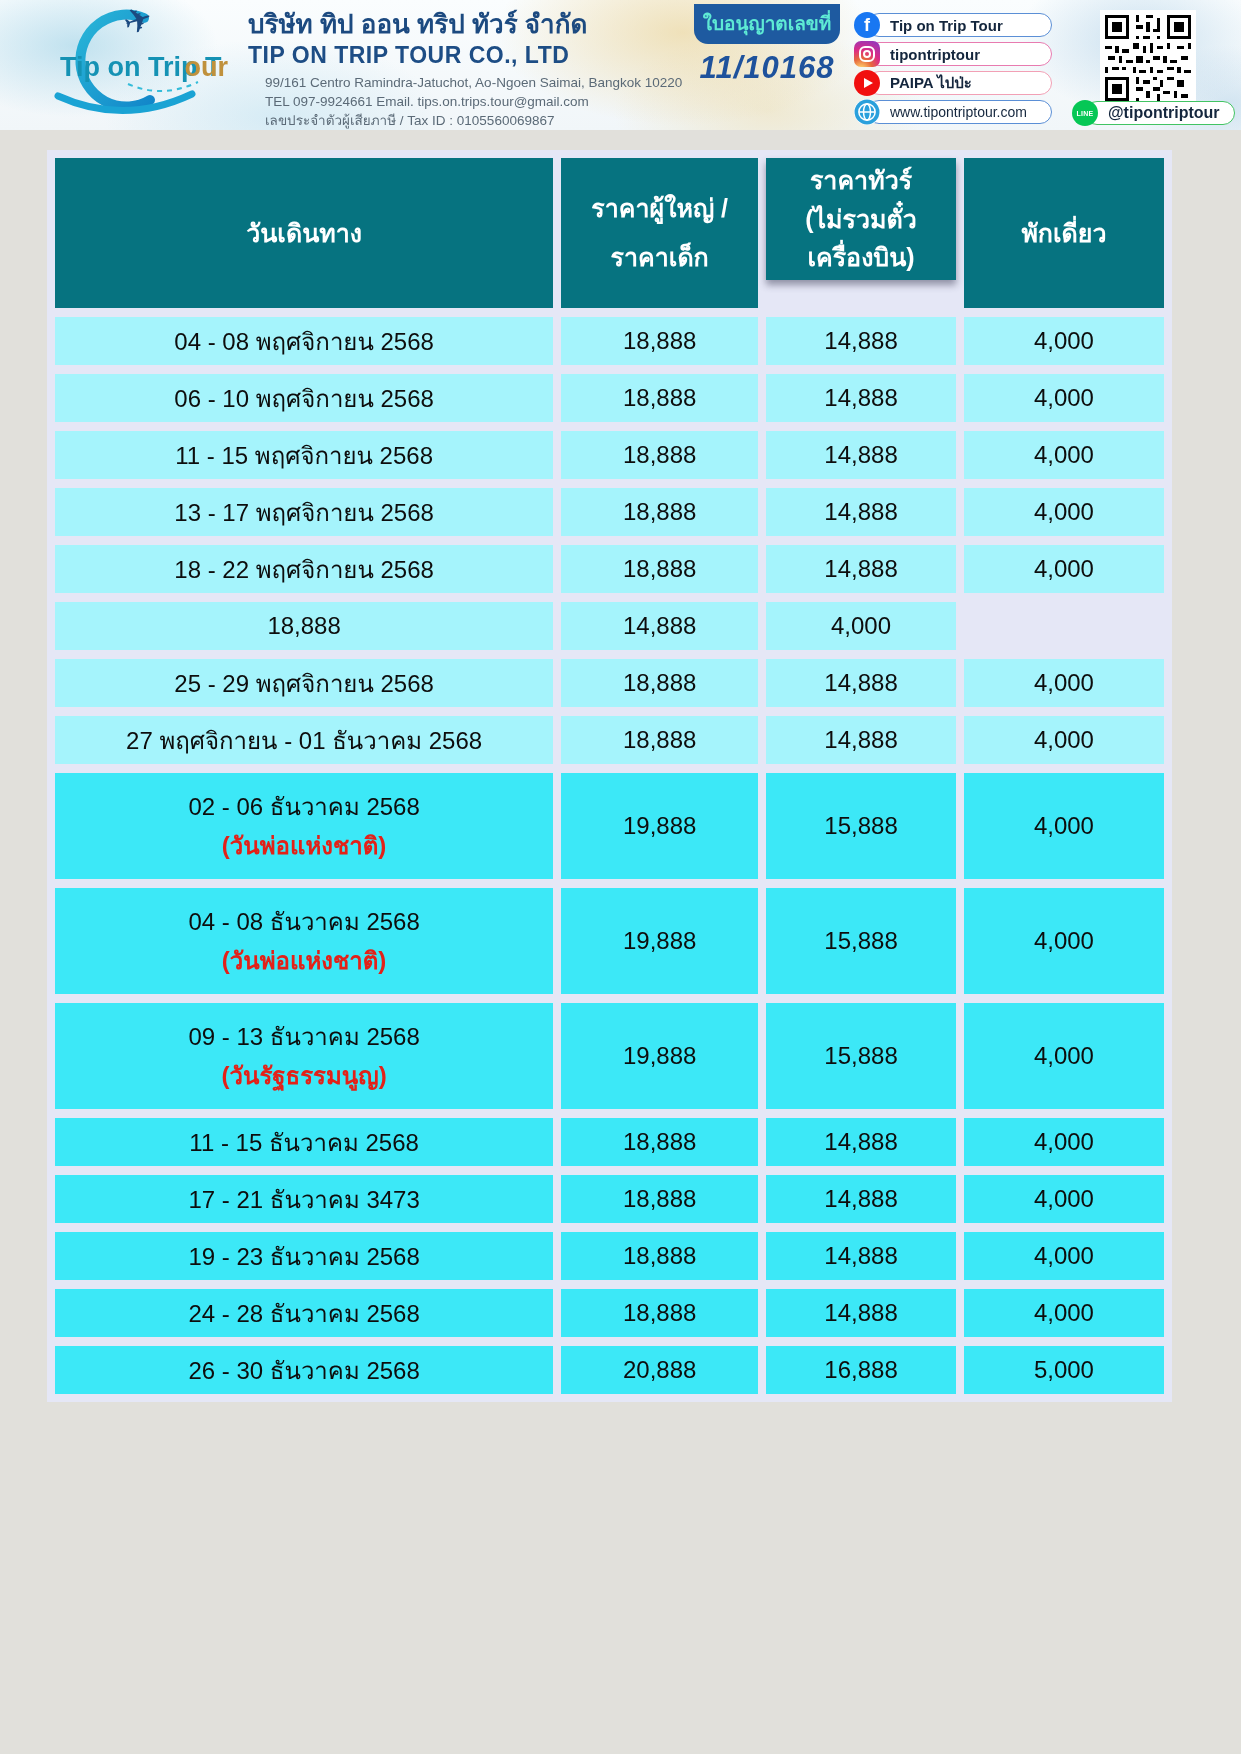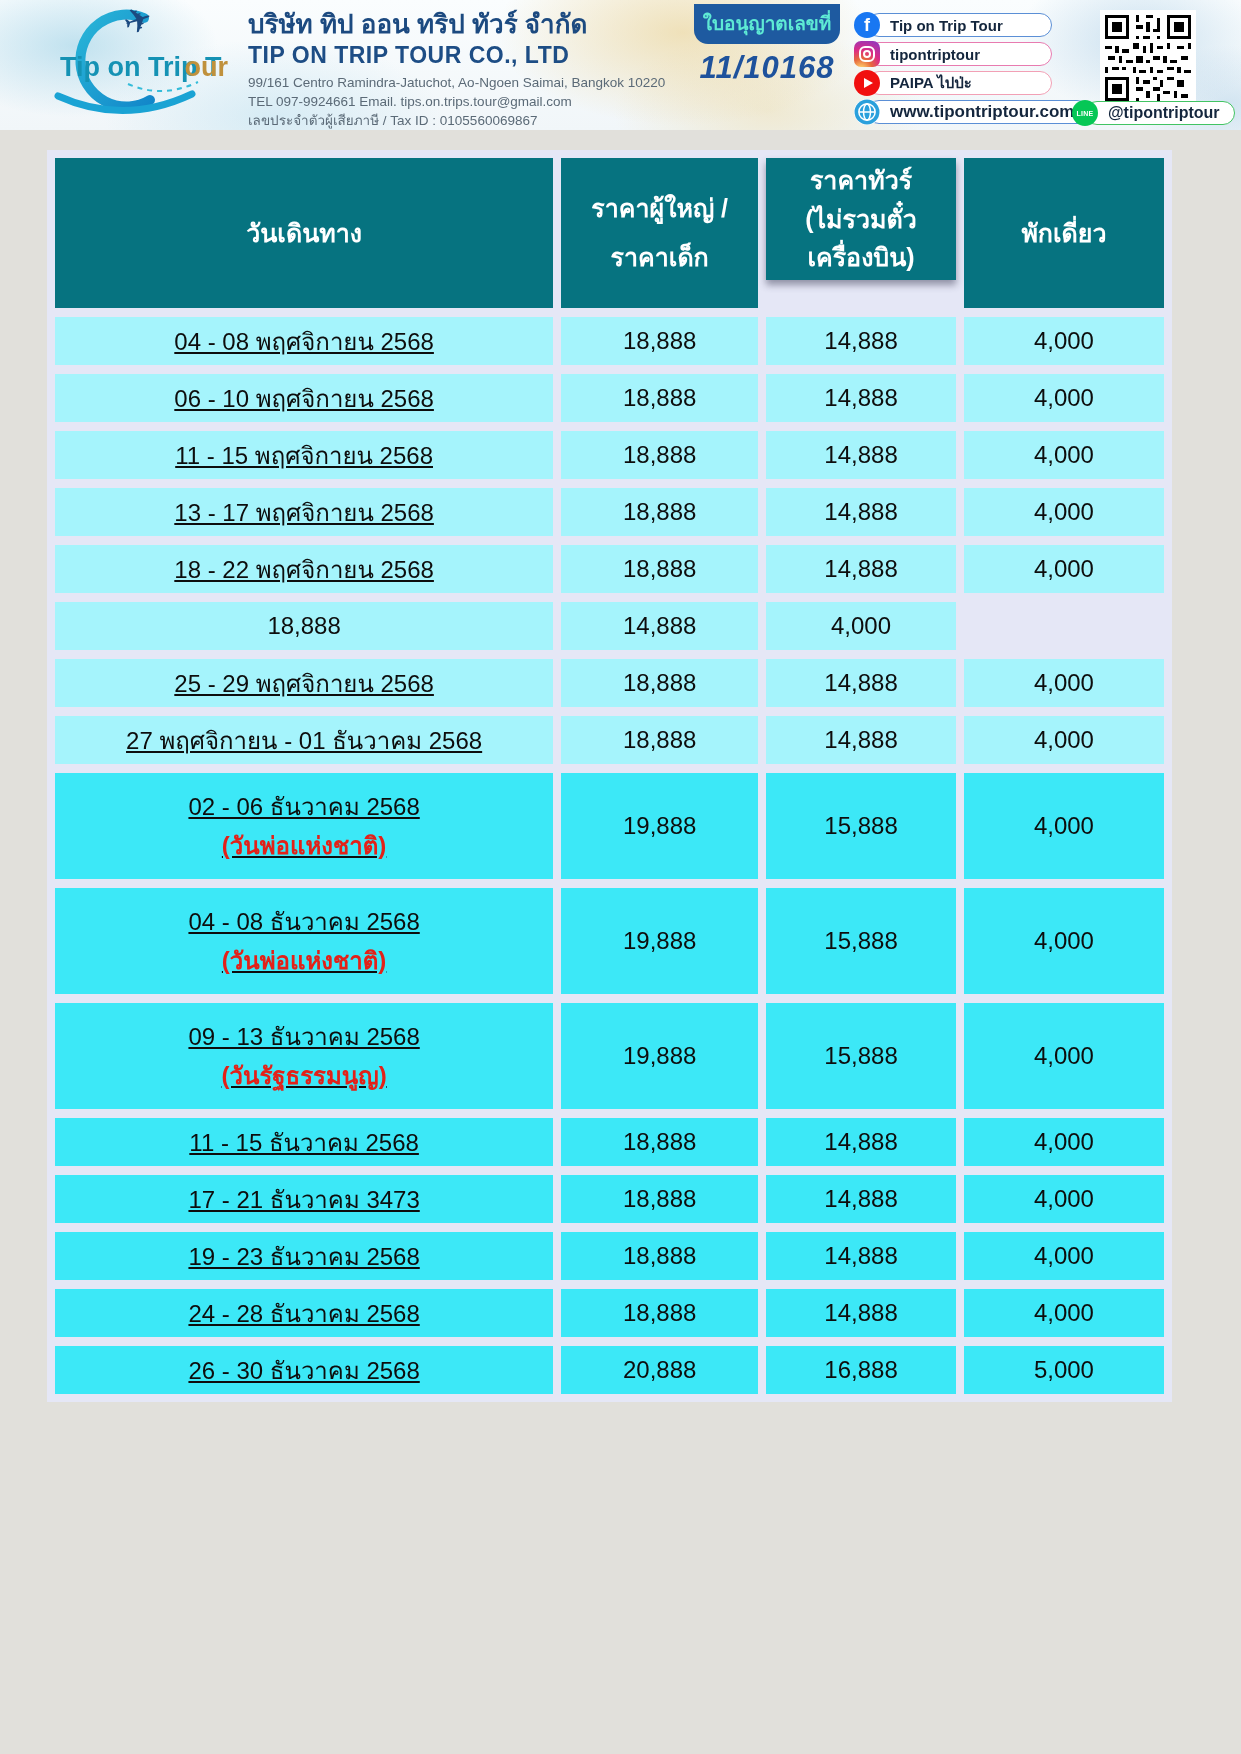--- a/index.html
+++ b/index.html
@@ -27,21 +27,21 @@
   }
 
   
   .logo { position:absolute; left:32px; top:4px; width:200px; height:122px; }
   .logo svg { display:block; }
 
   
   .company { position:absolute; left:248px; top:10px; width:400px; }
   .company .name-th { font-size:26px; font-weight:bold; color:#1c4a80; line-height:1.15; }
   .company .name-en { font-size:23px; font-weight:800; color:#1d4d85; letter-spacing:.5px; margin-top:2px; }
-  .company .addr    { font-size:13.5px; color:#5b6a77; line-height:1.4; margin-top:5px; }
+  .company .addr    { font-size:13.5px; color:#5b6a77; line-height:1.4; margin-top:5px;margin-left:17px; }
   .company .addr div { white-space:nowrap; }
 
   
   .license { position:absolute; left:694px; top:4px; width:146px; text-align:center; }
   .license .badge {
     display:block; width:146px; height:40px; background:#1e5aa0;
     border-radius:0 0 14px 14px; color:#5eead4; font-size:19px; font-weight:bold;
     line-height:40px;
   }
   .license .number {
@@ -55,21 +55,21 @@
   .pill {
     position:absolute; left:13px; top:1px; height:24px; min-width:185px;
     background:#fff; border-radius:13px; padding:0 14px 0 22px;
     font-size:15px; font-weight:600; color:#14263d;
     display:flex; align-items:center; white-space:nowrap;
   }
   .pill.b-blue  { border:1.5px solid #5b8fd6; }
   .pill.b-pink  { border:1.5px solid #e87bb0; }
   .pill.b-red   { border:1.5px solid #f2a0b5; }
   .pill.b-green { border:1.5px solid #42c463; }
-  .pill.small-text { font-size:17px; font-weight:700; }
+  .pill.small-text { font-size:14px; font-weight:400; }
   .s-icon {
     position:absolute; left:0; top:0; width:26px; height:26px; border-radius:50%;
     z-index:2; display:flex; align-items:center; justify-content:center;
   }
   .fb { background:#1877f2; color:#fff; font-weight:bold; font-size:18px; }
   .ig { background:radial-gradient(circle at 28% 110%, #fdc468 8%, #e6683c 32%, #dc2c84 58%, #9b36b7 88%); border-radius:7px; }
   .ig .cam  { position:absolute; inset:5px; border:2px solid #fff; border-radius:6px; }
   .ig .lens { position:absolute; left:9px; top:9px; width:8px; height:8px; border:2px solid #fff; border-radius:50%; }
   .yt { background:#f10f0f; }
   .yt .tri { width:0; height:0; border-left:9px solid #fff; border-top:5.5px solid transparent; border-bottom:5.5px solid transparent; margin-left:3px; }
@@ -103,21 +103,21 @@
     height:122px; line-height:1.55; margin-bottom:-13px; position:relative; z-index:2;
     box-shadow:0 5px 7px rgba(45,45,70,.45); align-self:start;
   }
   .cell {
     background:#a5f4fc; min-height:48px;
     display:flex; align-items:center; justify-content:center; text-align:center;
     font-size:24px; font-weight:500; color:#0d0d0d;
   }
   .row.bright .cell { background:#3ce8f7; }
   .row.tall  .cell { min-height:92px; }
-  .date-cell { flex-direction:column; justify-content:center;text-decoration:underline; }
+  .date-cell { flex-direction:column; justify-content:center; }
   .row.tall .date-cell { justify-content:space-evenly; padding:14px 0; }
   .note-text { color:#e32118; font-weight:bold; font-size:24px; }
 </style>
 </head>
 <body>
 
 <div class="page">
 
   <div class="header-band">
 

